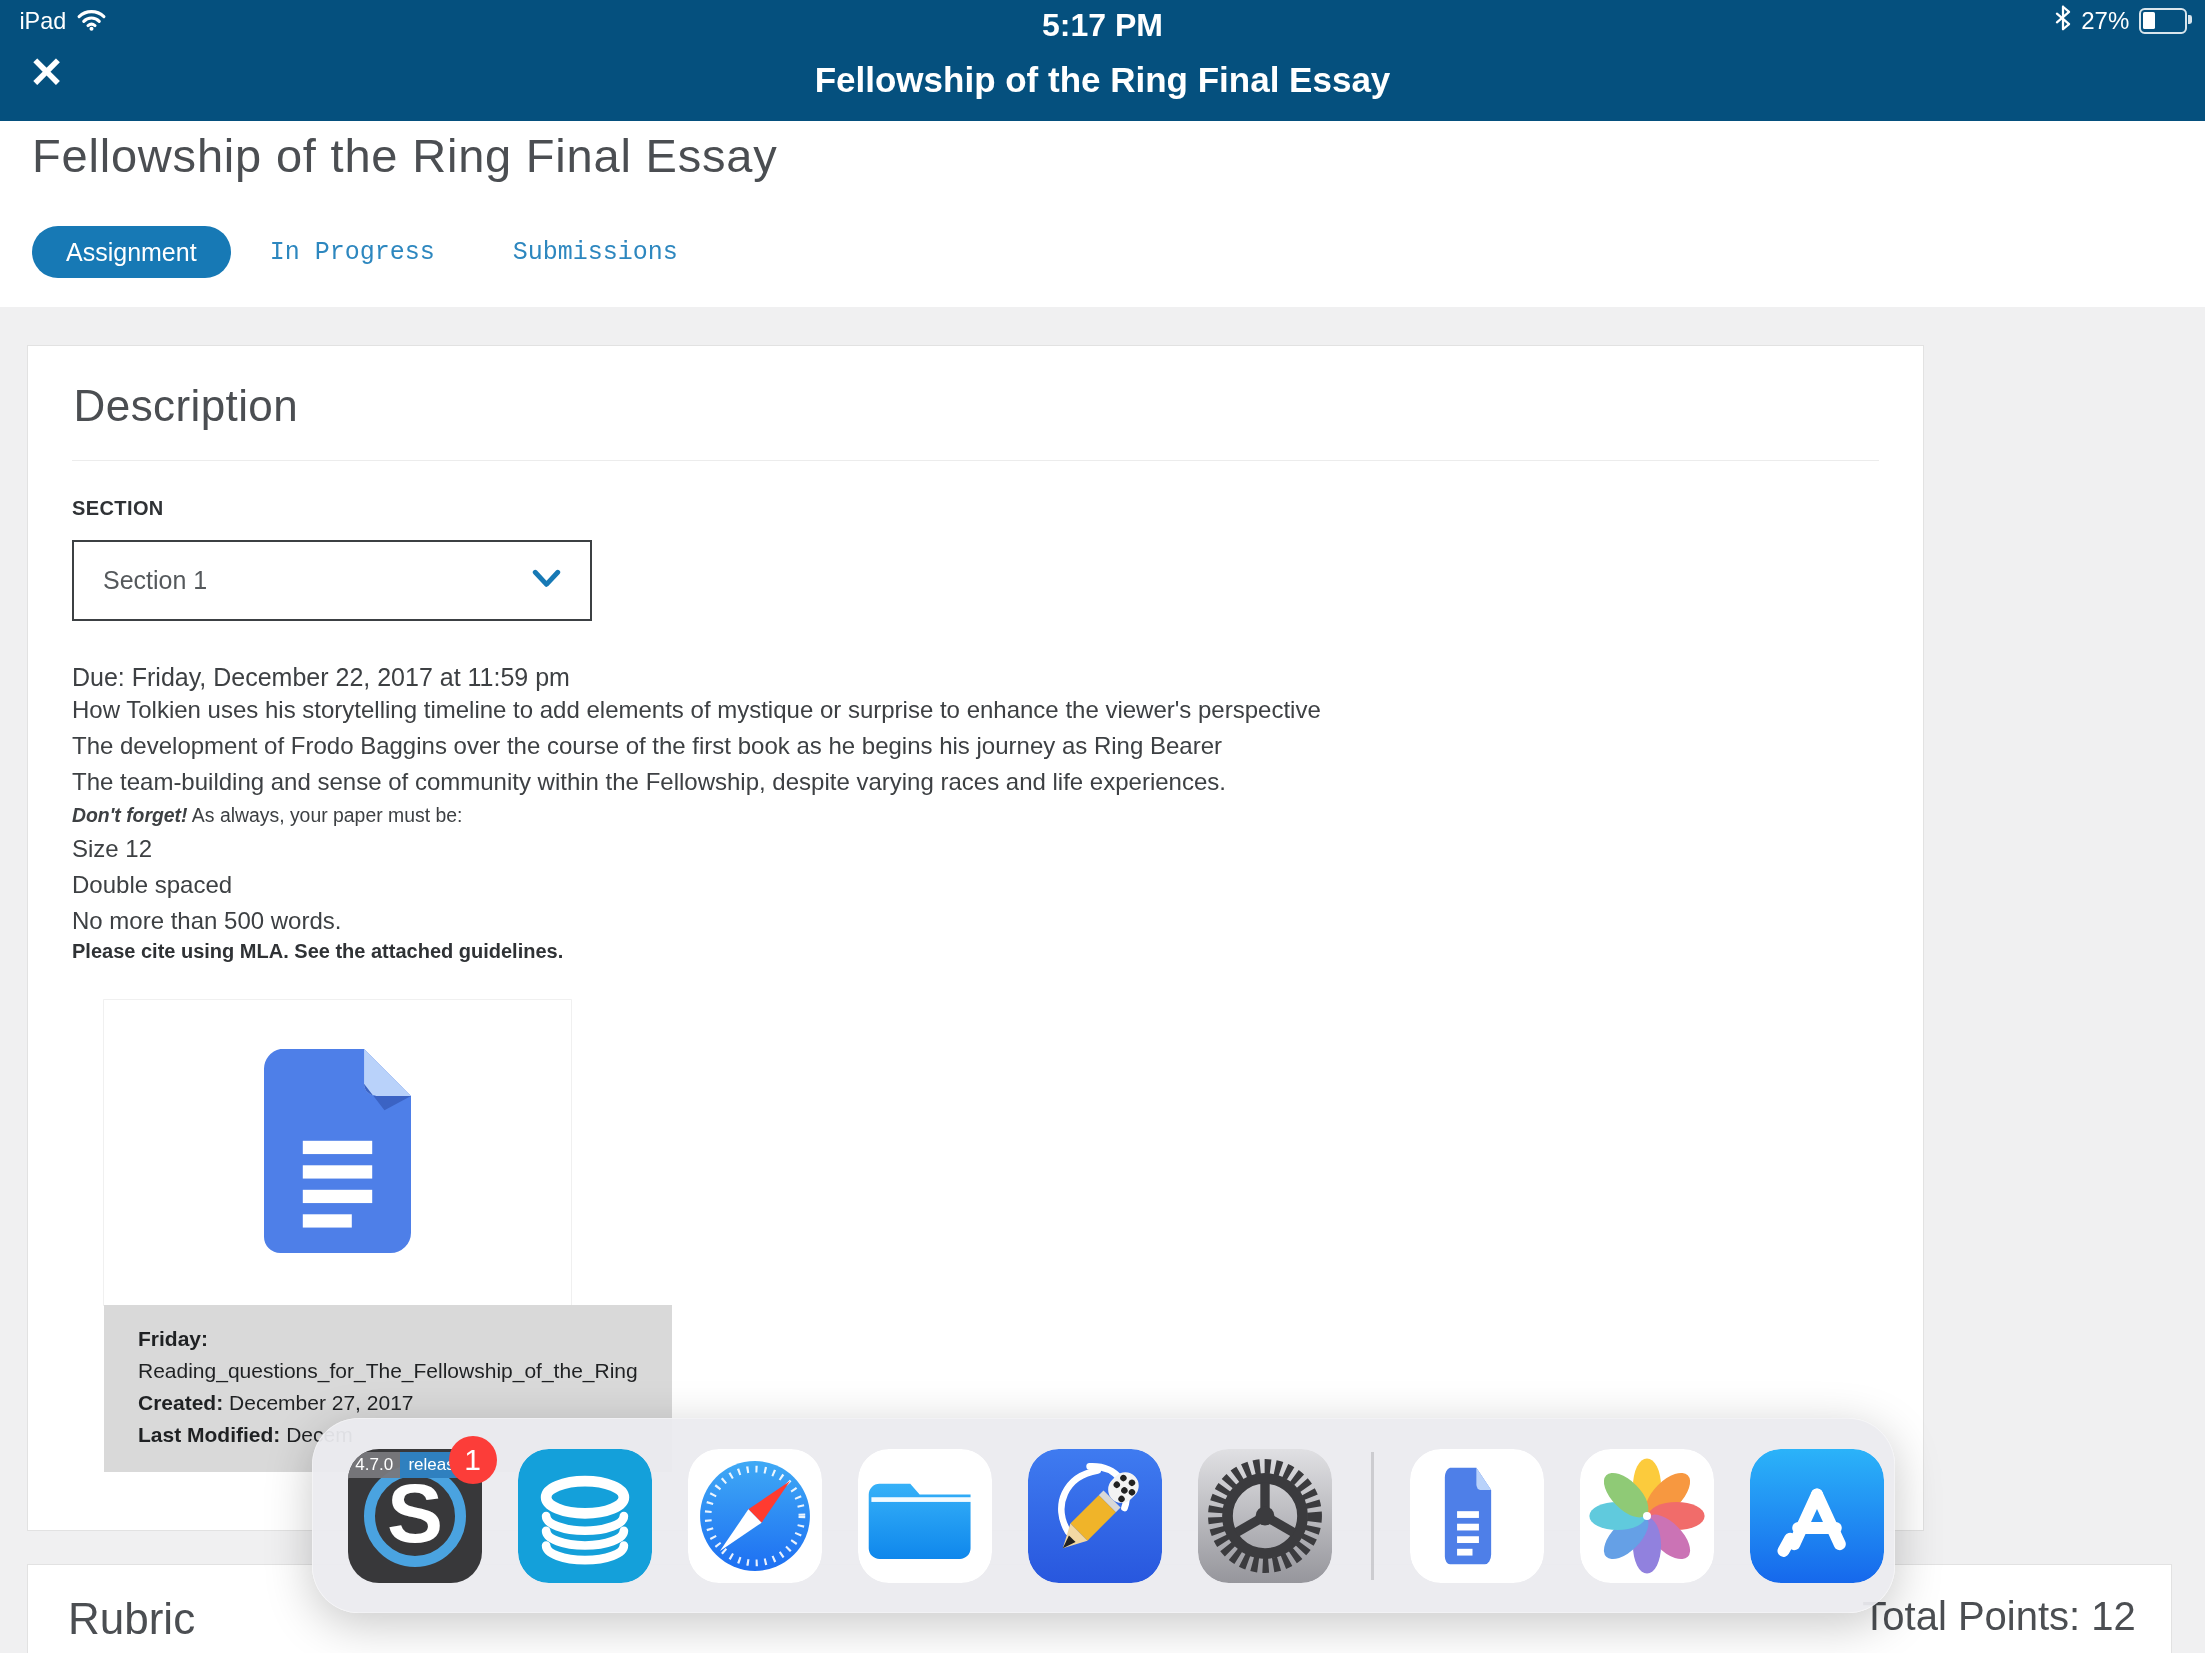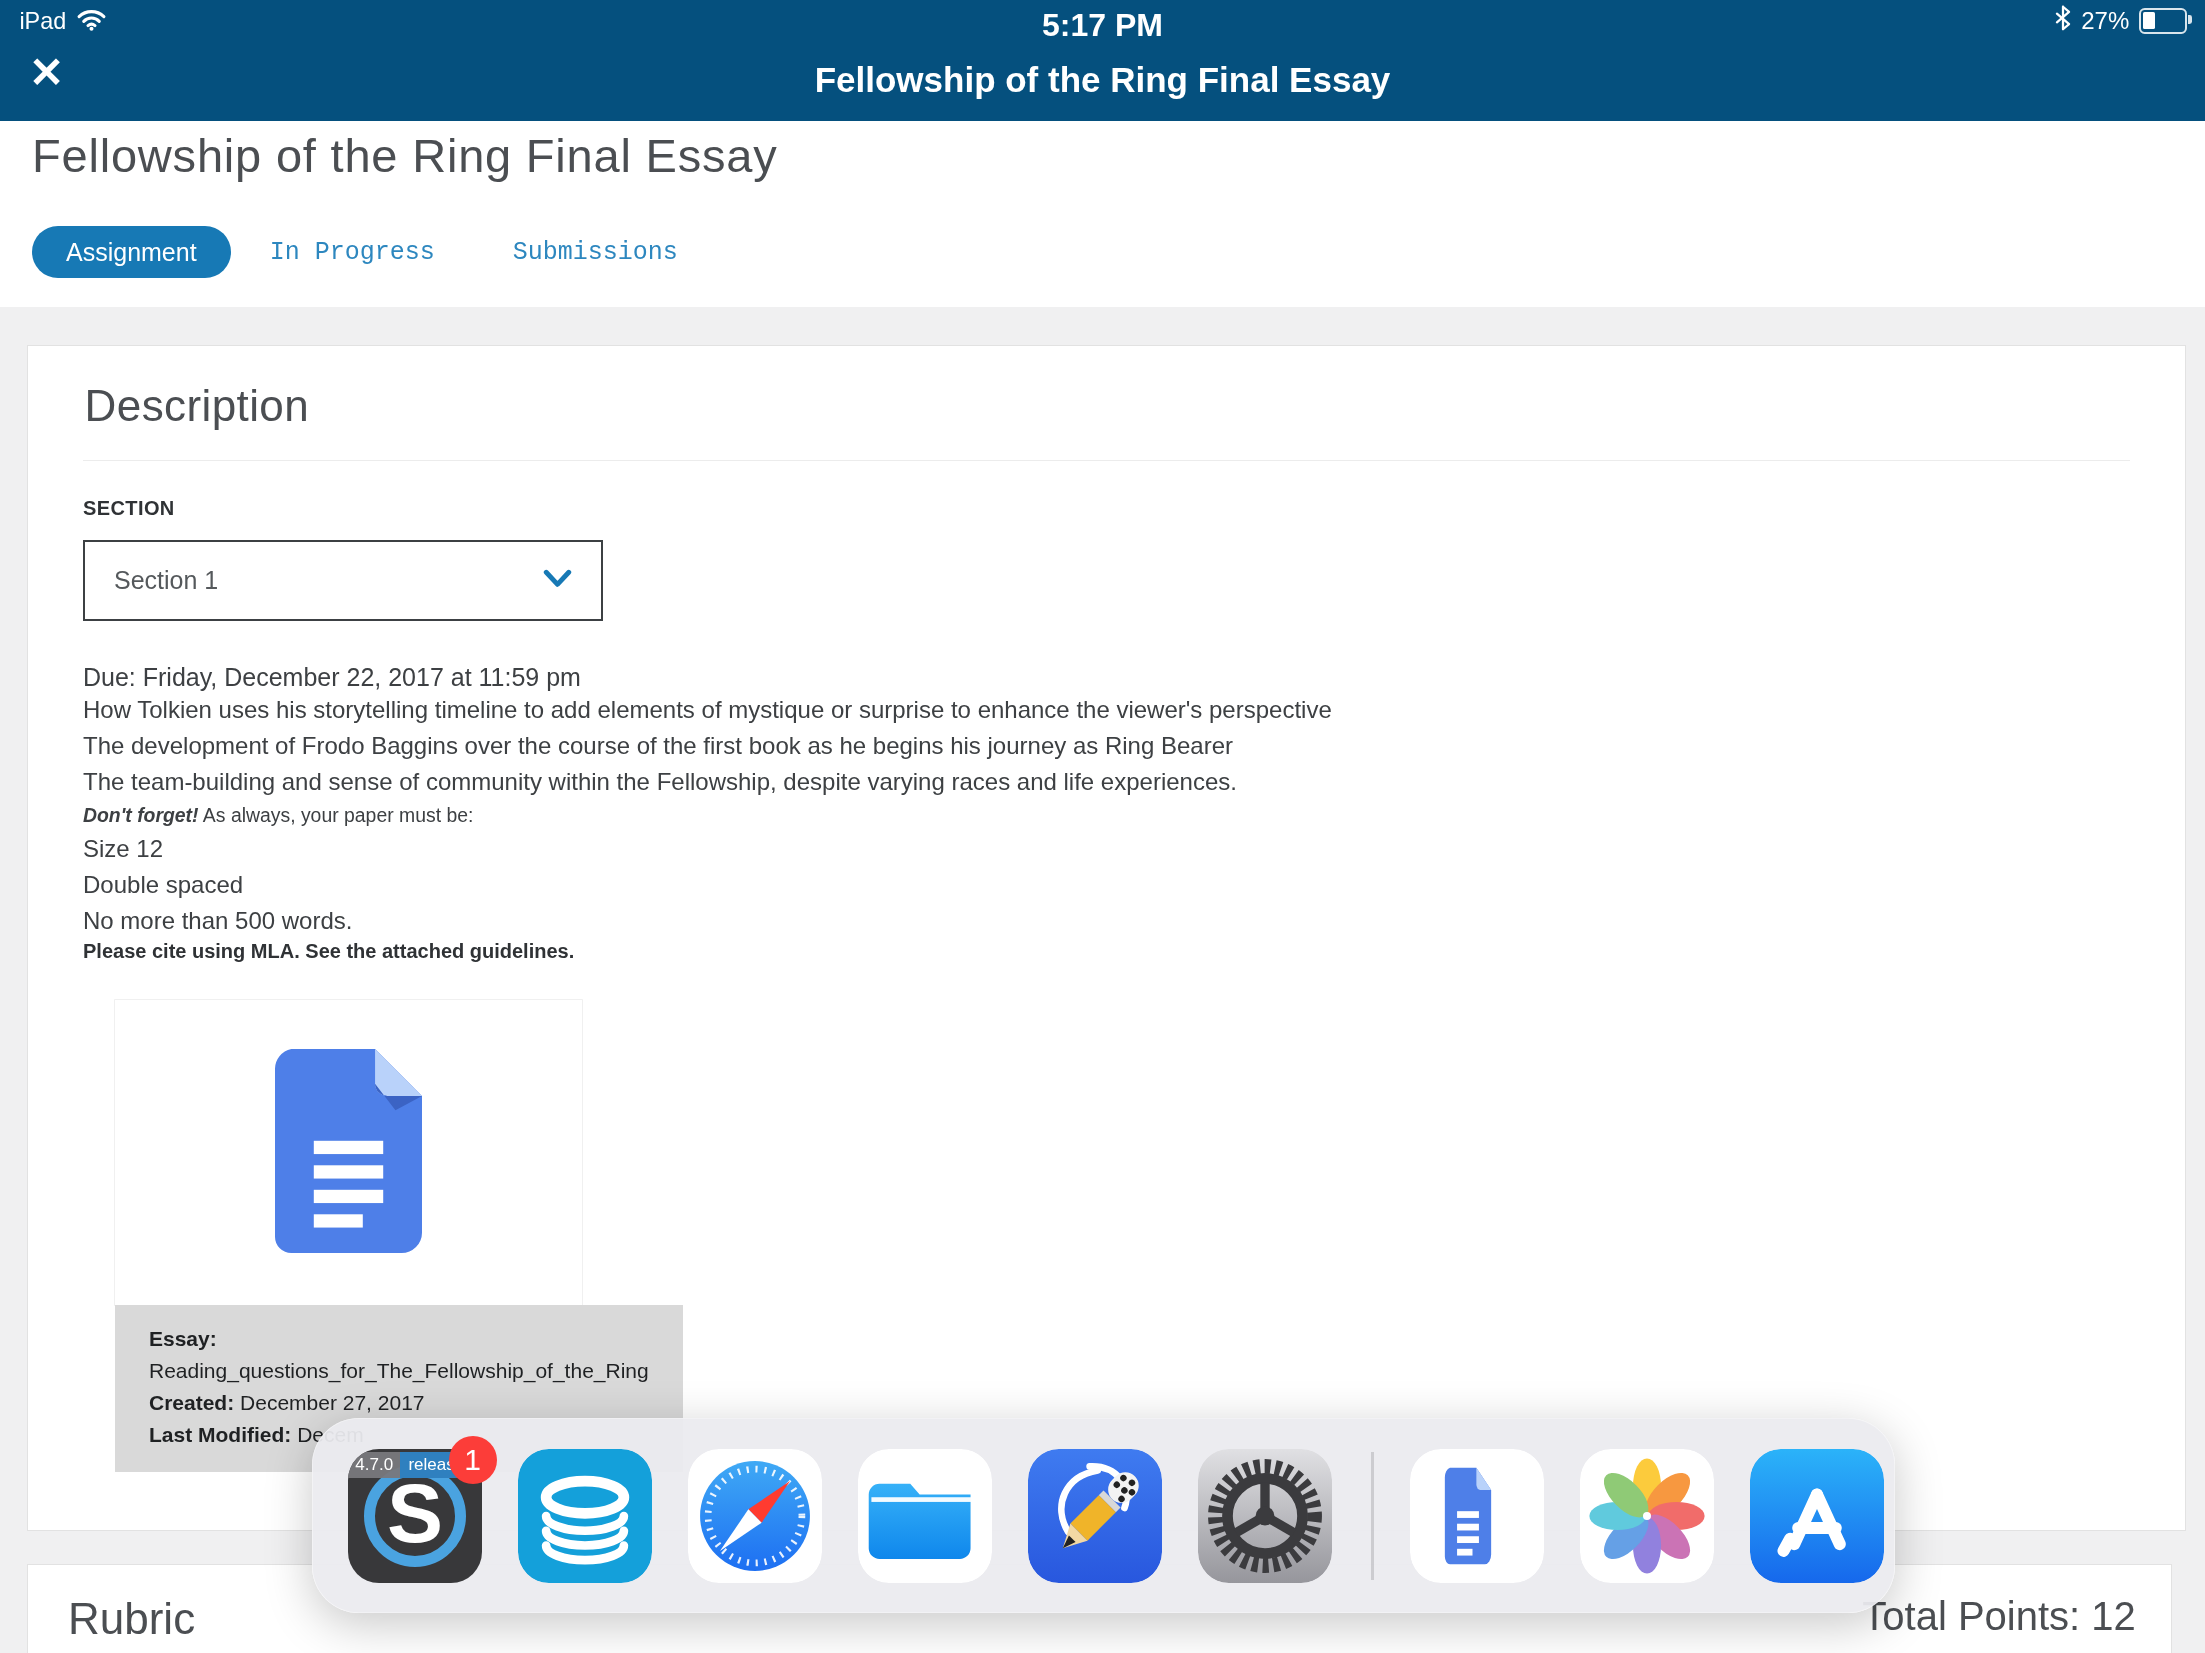--- a/index.html
+++ b/index.html
@@ -32,21 +32,21 @@
   .tabs{position:absolute;left:32px;top:105px;display:flex;align-items:center;gap:0;}
   .tab-pill{background:#1779b5;color:#fff;font-size:25px;font-weight:400;border-radius:27.4px;
             padding:0 34px;height:52px;display:flex;align-items:center;cursor:pointer;}
   .tab-link{color:#2d87bf;font-size:25px;font-weight:400;padding:0 39px;cursor:pointer;font-family:Liberation Mono, monospace;}
 
   
   .pagebg{position:absolute;top:307px;left:0;width:100%;height:1346px;background:#f0f0f1;}
 
   
   .card{position:absolute;background:#fff;border:1.6px solid #e2e2e2;box-sizing:border-box;}
-  #desc-card{left:27px;top:345px;width:2159px;height:1186px;padding:32px 55px;z-index:1;}
+  #desc-card{left:27px;top:345px;width:1897px;height:1186px;padding:32px 44px;z-index:1;}
   .card-h{font-size:44px;font-weight:300;color:#4b4e52;letter-spacing:0.4px;margin:3.2px 0 29px 1.6px;}
   .card-divider{border:none;border-top:1.6px solid #ececec;margin:0 0 36px 0;}
   .section-label{font-size:20px;font-weight:600;color:#2f3235;letter-spacing:0.4px;margin-bottom:19.4px;}
   .select{width:520px;height:81px;border:2.4px solid #3c4043;border-radius:0;display:flex;
           align-items:center;justify-content:space-between;padding:0 29px;box-sizing:border-box;
           cursor:pointer;background:#fff;}
   .select-value{font-size:25px;color:#55595c;}
   .due{margin-top:42px;font-size:25px;color:#3d4043;}
   .para-sm{margin-top:31px;font-size:19.4px;line-height:31px;color:#3d4043;}
   .para-lg{font-size:24px;line-height:36px;color:#3d4043;}
@@ -175,21 +175,21 @@
             <path d="M49 0 l23 23 h-17 a6 6 0 0 1 -6 -6 z" fill="#b9d2fa"></path>
             <path d="M49 17 a6 6 0 0 0 6 6 h17 l-13 7 z" fill="#3b63c4"></path>
             <rect x="19" y="45" width="34" height="6.5" fill="#fff"></rect>
             <rect x="19" y="57" width="34" height="6.5" fill="#fff"></rect>
             <rect x="19" y="69" width="34" height="6.5" fill="#fff"></rect>
             <rect x="19" y="81" width="24" height="6.5" fill="#fff"></rect>
           </svg>
         </span>
       </div>
       <div class="attach-meta">
-        <b>Essay:</b><br>
+        <b>Friday:</b><br>
         <span>Reading_questions_for_The_Fellowship_of_the_Ring</span><br>
         <b>Created:</b><span> December 27, 2017</span><br>
         <b>Last Modified:</b><span> Decem</span>
       </div>
     </div>
   </div>
 
   <div class="card" id="rubric-card">
     <div class="rubric-row">
       <div class="rubric-h">Rubric</div>

